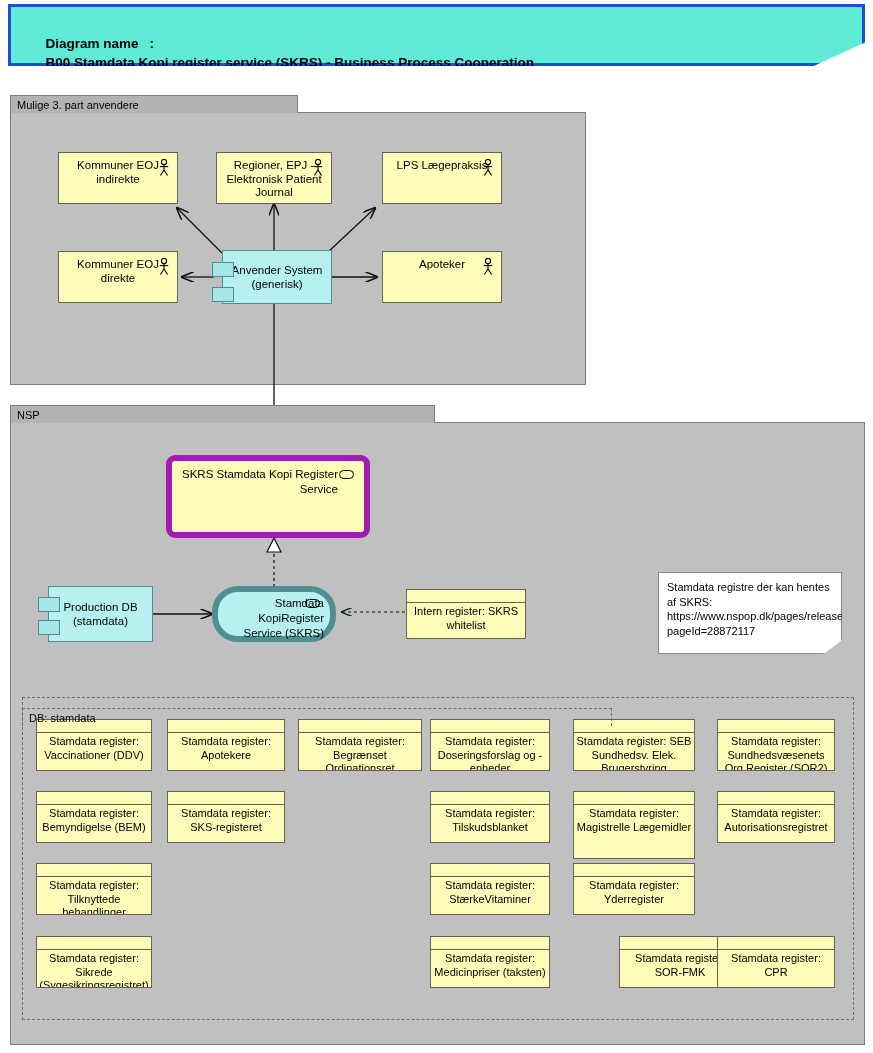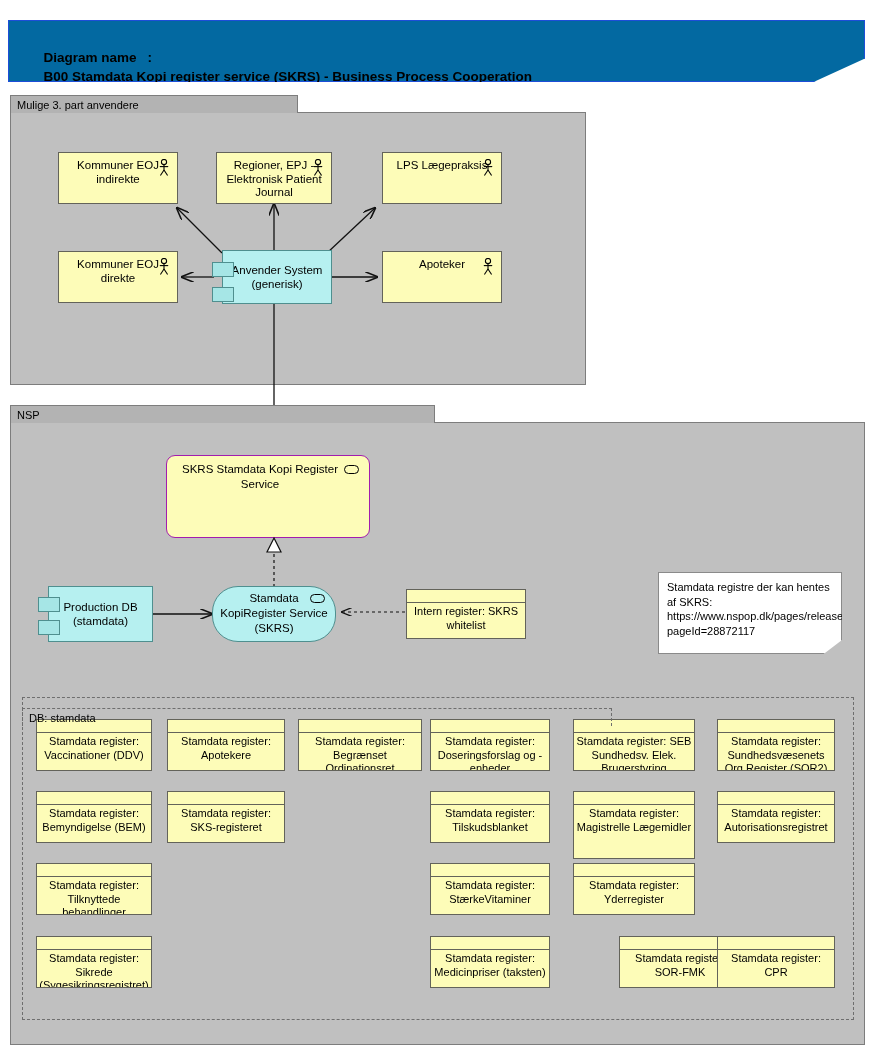--- a/index.html
+++ b/index.html
@@ -11,24 +11,24 @@
   #page {
     position: relative;
     width: 873px; height: 1053px;
     background: #ffffff;
     overflow: hidden;
   }
 
   
   .title-bar {
     position: absolute;
-    left: 8px; top: 20px;
+    left: 8px; top: 4px;
     width: 857px; height: 62px;
-    background: #0369a1;
-    border: 1px solid #1d4ed8;
+    background: #5eead4;
+    border: 3px solid #1d4ed8;
     clip-path: polygon(0 0, 100% 0, 100% 62%, 94% 100%, 0 100%);
     padding: 8px 0 0 12px;
   }
   .title-line {
     font-size: 13.5px;
     font-weight: bold;
     color: #000;
     line-height: 19px;
     white-space: pre;
   }
@@ -117,24 +117,24 @@
     background: #a6e6e6;
     border: 1px solid #4f8f8f;
   }
   .comp-tab.t1 { top: 11px; }
   .comp-tab.t2 { top: 36px; }
 
   
   .svc {
     position: absolute;
     border-radius: 9px;
-    border: 1px solid #a21caf;
+    border: 6px solid #a21caf;
     background: #fdfcb8;
     font-size: 11.5px; line-height: 15px; color: #000;
-    text-align: center;
+    text-align: right;
   }
   .svc.cyan {
     background: #b6f0f0;
     border-color: #4f8f8f;
     border-radius: 26px;
   }
   .svc-icon {
     position: absolute;
     width: 15px; height: 9px;
     border: 1.4px solid #000;

